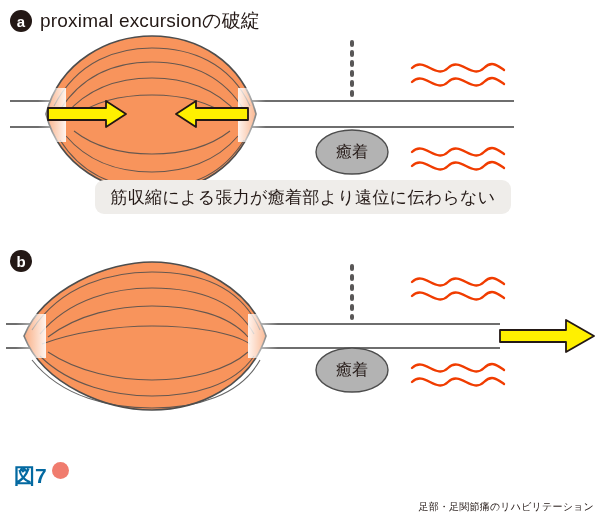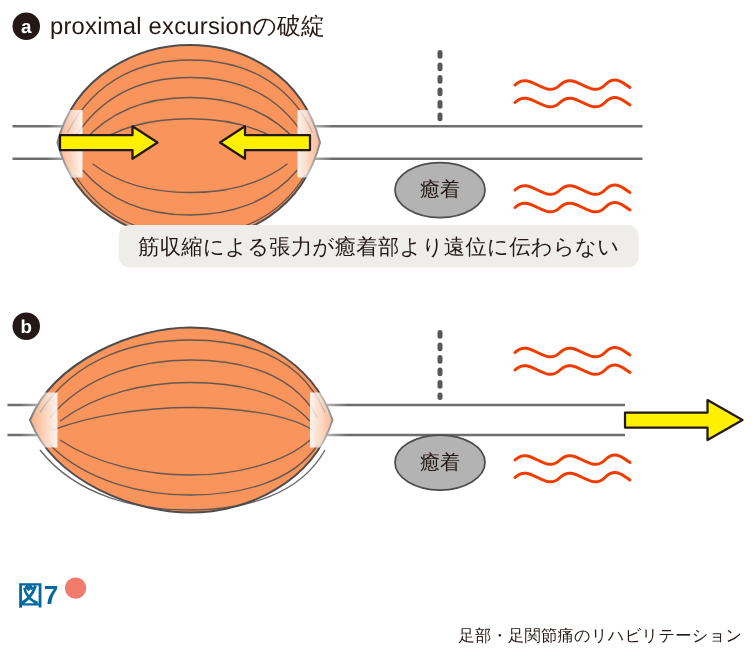--- a/index.html
+++ b/index.html
@@ -51,21 +51,21 @@
     position:absolute;left:14px;top:462px;
     display:flex;align-items:flex-start;gap:5px;
     font-size:21px;font-weight:bold;color:#0369a1;
   }
   .figdot{
     width:17px;height:17px;border-radius:50%;
     background:#F07C6E;display:inline-block;
   }
   .footer{
     position:absolute;right:10px;top:500px;
-    font-size:13px;color:#231815;letter-spacing:0.2px;
+    font-size:10px;color:#231815;letter-spacing:0.2px;
   }
 </style>
 </head>
 <body>
 
 <div class="panel" id="panel-a">
 
   <div class="panel-head">
     <span class="badge">a</span>
     <span class="head-text">proximal excursionの破綻</span>

